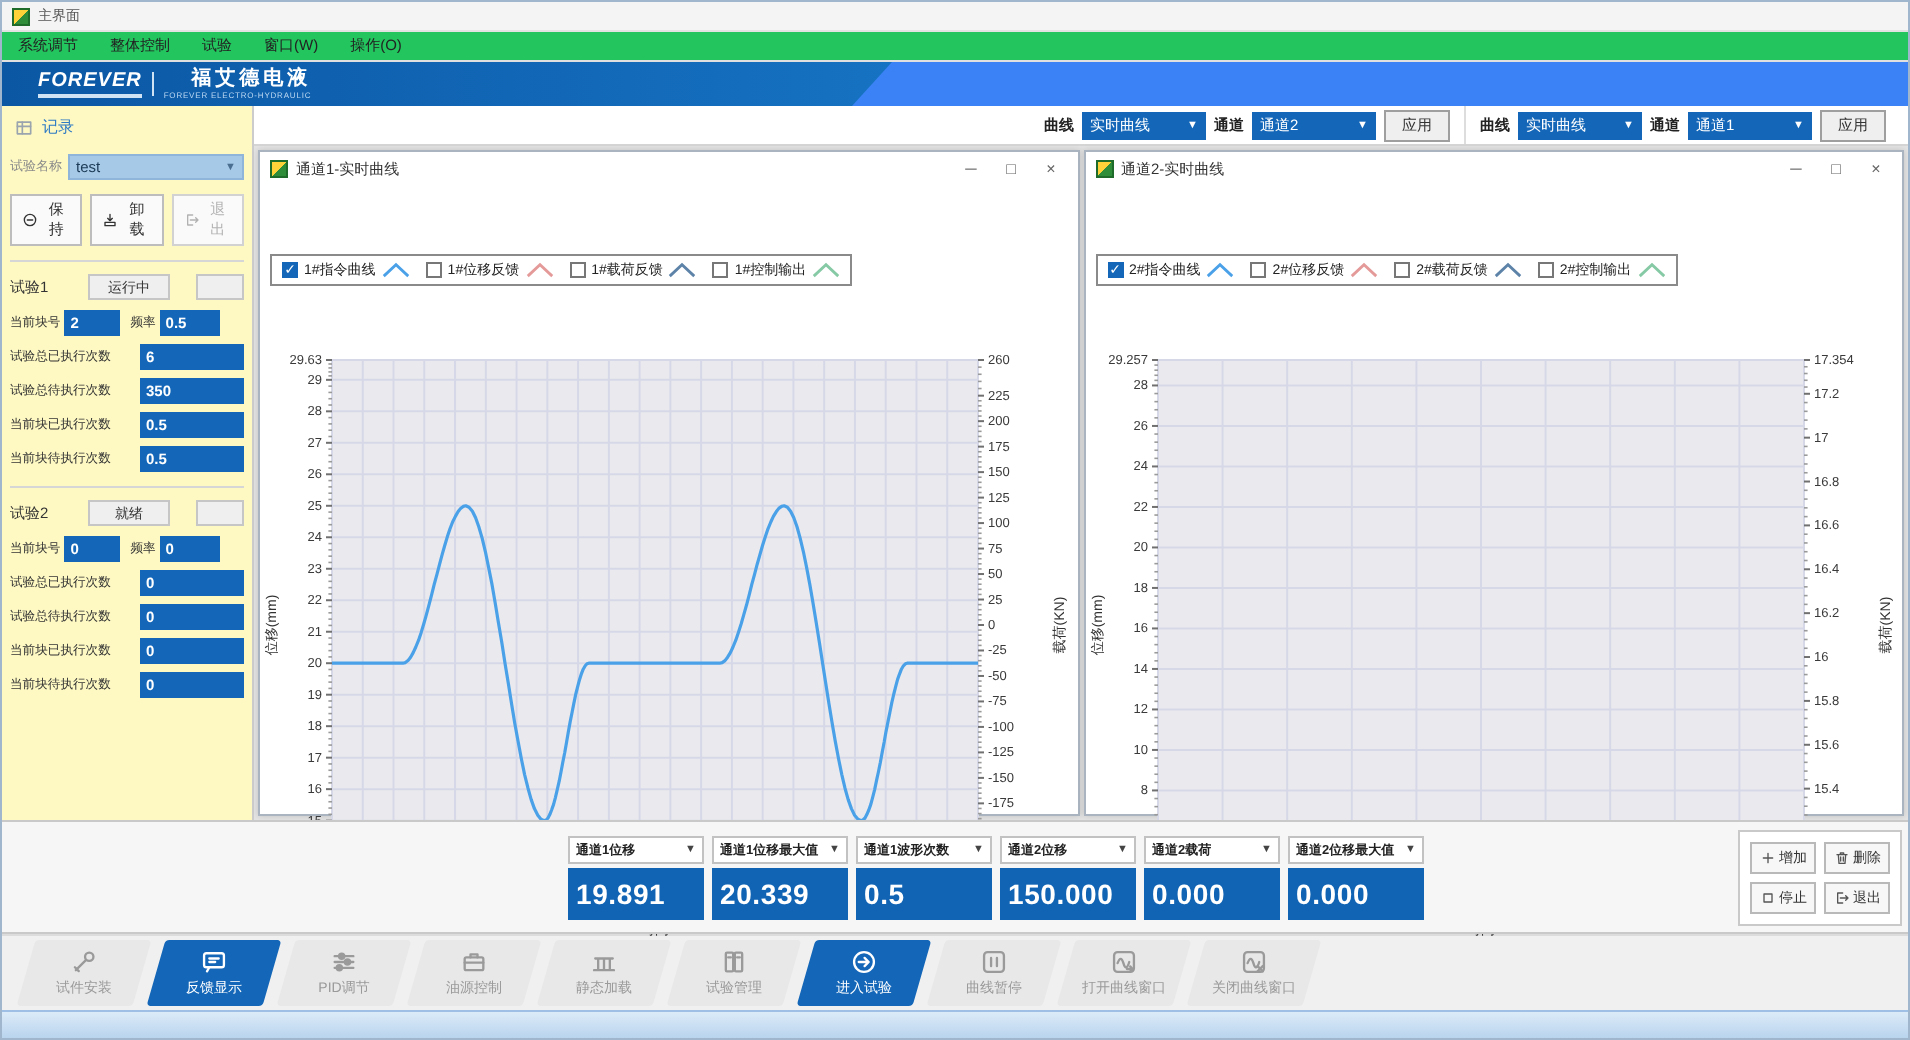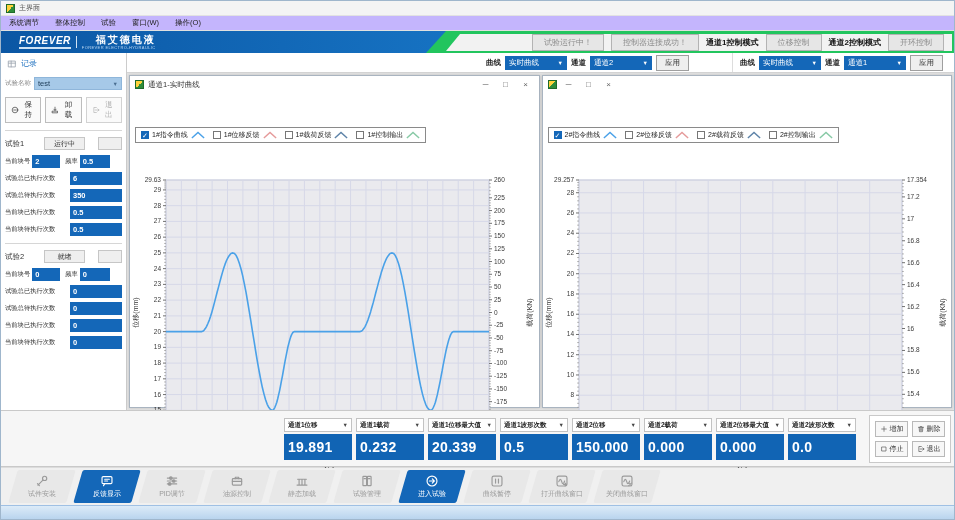--- a/index.html
+++ b/index.html
@@ -6,38 +6,38 @@
   html,body { width:955px; height:520px; overflow:hidden; }
   body { font-family:"Liberation Sans","DejaVu Sans",sans-serif; background:#e4e4e4; position:relative; }
   #app { width:955px; height:520px; display:flex; flex-direction:column; border:1px solid #9fb6cc; background:#e4e4e4; }
 
   
   #titlebar { height:15px; background:#f4f4f4; border-bottom:1px solid #e2e2e2; display:flex; align-items:center; gap:4px; padding:0 5px; flex:0 0 auto; }
   .app-icon { width:9px; height:9px; background:linear-gradient(135deg,#ffd23a 0 50%,#2f8d3a 50% 100%); border:1px solid #1f6b2a; }
   #titlebar .t { font-size:7px; color:#555; }
 
   
-  #menubar { height:15px; background:#c4b5fd; border-bottom:1px solid #e0e0e0; display:flex; align-items:center; flex:0 0 auto; }
+  #menubar { height:15px; background:#22c55e; border-bottom:1px solid #e0e0e0; display:flex; align-items:center; flex:0 0 auto; }
   .menu-item { font-size:7.5px; color:#222; padding:0 8px; cursor:default; }
 
   
-  #header { height:22px; position:relative; background:#22c55e; flex:0 0 auto; }
+  #header { height:22px; position:relative; background:#3b82f6; flex:0 0 auto; }
   .brand { position:absolute; left:0; top:0; bottom:0; width:445px; background:linear-gradient(90deg,#0b57a4,#1672c2); clip-path:polygon(0 0,100% 0,calc(100% - 20px) 100%,0 100%); display:flex; align-items:center; gap:5px; padding-left:18px; color:#fff; }
   .brand-en { font-size:10px; font-weight:bold; font-style:italic; letter-spacing:.5px; border-bottom:2px solid #cfe3f5; padding-bottom:1px; }
   .brand-sep { width:1px; height:12px; background:#cfe3f5; }
   .brand-cn-wrap { display:flex; flex-direction:column; line-height:1;align-items:flex-end; }
   .brand-cn { font-size:10px; font-weight:bold; letter-spacing:2px; }
   .brand-sub { font-size:4px; color:#bcd8f2; letter-spacing:.4px; margin-top:1px; }
   .status-panel { position:absolute; left:445px; right:2px; top:3px; bottom:2px; background:#f2f2f2; clip-path:polygon(14px 0,100% 0,100% 100%,0 100%); display:flex; align-items:center; justify-content:flex-end; gap:7px; padding-right:8px; }
   .status-btn { background:#e6e6e6; border:1px solid #b3b3b3; color:#8b8b8b; font-size:8px; padding:2px 11px; white-space:nowrap; }
   .status-label { font-size:8px; font-weight:bold; color:#111; white-space:nowrap; }
 
   
   #content { flex:1 1 auto; display:flex; min-height:0; background:#e3e3e3; }
-  #sidebar { width:126px; flex:0 0 auto; background:#ffffff; border-right:1px solid #cccccc; padding:2px 4px; }
+  #sidebar { width:126px; flex:0 0 auto; background:#fef9c3; border-right:1px solid #cccccc; padding:2px 4px; }
   .sb-record { display:flex; align-items:center; gap:4px; padding:3px 2px 4px; }
   .sb-record .ico { color:#9aa4ae; display:flex; }
   .sb-record .txt { font-size:8px; color:#2f7bc4; }
   .sb-name-row { display:flex; align-items:center; gap:3px; margin:4px 0; }
   .sb-name-label { font-size:6.5px; color:#8a8a8a; white-space:nowrap; }
   .sb-name-field { flex:1; height:13px; background:#a6c9e8; border:1px solid #8fb6da; display:flex; align-items:center; justify-content:space-between; padding:0 3px; font-size:7.5px; color:#1b3a55;text-align:center; }
   .sb-name-field .arr { font-size:5.5px; color:#4a6e90; }
   .sb-btns { display:flex; justify-content:flex-end; gap:4px; margin:7px 0 5px; }
   .sb-btn { border:1px solid #bdbdbd; background:#fafafa; font-size:7.5px; color:#333; padding:2px 5px; display:flex; align-items:center; gap:2px; }
   .sb-btn .ico { display:flex; }
@@ -51,21 +51,21 @@
   .sb-row2 .lbl { font-size:6.3px; color:#333; white-space:nowrap; }
   .sb-row2 .val { height:13px; background:#1467b8; color:#fff; font-size:7.5px; font-weight:bold; display:flex; align-items:center; padding-left:3px; }
   .sb-row2 .val.v1 { width:28px; margin-right:3px; }
   .sb-row2 .val.v2 { width:30px; }
   .sb-row { display:flex; align-items:center; margin-bottom:4px; }
   .sb-row .lbl { flex:1; font-size:6.3px; color:#333; white-space:nowrap; }
   .sb-row .val { width:52px; height:13px; background:#1467b8; color:#fff; font-size:7.5px; font-weight:bold; display:flex; align-items:center; padding-left:3px; }
 
   #right { flex:1; display:flex; flex-direction:column; min-width:0; }
   #selector-row { height:20px; flex:0 0 auto; background:#ffffff; border-bottom:1px solid #d5d5d5; display:flex; justify-content:flex-end; align-items:center; padding-right:4px; }
-  .sel-group { display:flex; align-items:center; gap:4px; padding:0 7px; border-left:1px solid #dddddd; height:100%;margin-left:36px; }
+  .sel-group { display:flex; align-items:center; gap:4px; padding:0 7px; border-left:1px solid #dddddd; height:100%; }
   .sel-group:first-child { border-left:none; }
   .sel-label { font-size:7.5px; color:#222; font-weight:bold; white-space:nowrap; }
   .sel-dd { background:#1467b8; color:#fff; font-size:7.5px; display:flex; align-items:center; justify-content:space-between; padding:2px 4px; width:62px; }
   .sel-dd .arr { font-size:5.5px; }
   .sel-apply { background:#efefef; border:1px solid #9f9f9f; font-size:7.5px; padding:2px 8px; color:#333; white-space:nowrap; }
 
   #charts { flex:1; display:flex; gap:2px; padding:2px; min-height:0; }
   .chart-window { flex:1; min-width:0; background:#fff; border:1px solid #a9b4c0; display:flex; flex-direction:column; box-shadow:0 0 3px rgba(0,0,0,.15);gap:32px; }
   .cw-titlebar { height:17px; flex:0 0 auto; display:flex; align-items:center; gap:4px; padding:0 5px; }
   .cw-icon { width:9px; height:9px; background:linear-gradient(135deg,#ffd23a 0 50%,#2f8d3a 50% 100%); border:1px solid #1f6b2a; }
@@ -123,28 +123,20 @@
 
   <div id="header">
     <div class="brand">
       <span class="brand-en">FOREVER</span>
       <span class="brand-sep"></span>
       <div class="brand-cn-wrap">
         <span class="brand-cn">福艾德电液</span>
         <span class="brand-sub">FOREVER ELECTRO-HYDRAULIC</span>
       </div>
     </div>
-    <div class="status-panel" id="status-panel">
-        <span class="status-btn">试验运行中！</span>
-        <span class="status-btn">控制器连接成功！</span>
-        <span class="status-label">通道1控制模式</span>
-        <span class="status-btn">位移控制</span>
-        <span class="status-label">通道2控制模式</span>
-        <span class="status-btn">开环控制</span>
-      </div>
   </div>
 
   <div id="content">
     <div id="sidebar">
       <div class="sb-record">
         <span class="ico" id="record-ico">
             <svg width="10" height="10" viewBox="0 0 24 24" fill="none" stroke="currentColor" stroke-width="2" stroke-linecap="round" stroke-linejoin="round">
               <rect x="4" y="5" width="16" height="14"></rect>
               <path d="M4 10h16M10 5v14"></path>
             </svg>
@@ -655,20 +647,21 @@
                 <text x="8" y="136.5" font-size="7" fill="#333" text-anchor="middle" transform="rotate(-90 8 136.5)">位移(mm)</text>
                 <text x="402" y="136.5" font-size="7" fill="#333" text-anchor="middle" transform="rotate(-90 402 136.5)">载荷(KN)</text>
                 <text x="197.5" y="291" font-size="7" fill="#333" text-anchor="middle">时间</text>
                 <path d="M36.0 155.6 L71.4 155.6 L71.4 155.6 L72.7 155.3 L74.0 154.3 L75.3 152.6 L76.6 150.3 L77.9 147.5 L79.3 144.1 L80.6 140.2 L81.9 135.9 L83.2 131.3 L84.5 126.4 L85.8 121.4 L87.1 116.2 L88.5 111.1 L89.8 106.1 L91.1 101.2 L92.4 96.6 L93.7 92.3 L95.0 88.4 L96.3 85.0 L97.7 82.2 L99.0 79.9 L100.3 78.2 L101.6 77.2 L102.9 76.9 L102.9 76.9 L104.5 77.6 L106.2 79.6 L107.8 82.9 L109.4 87.4 L111.1 93.2 L112.7 99.9 L114.3 107.7 L116.0 116.2 L117.6 125.5 L119.2 135.2 L120.9 145.3 L122.5 155.6 L124.2 165.9 L125.8 176.0 L127.4 185.7 L129.1 195.0 L130.7 203.5 L132.3 211.3 L134.0 218.1 L135.6 223.8 L137.2 228.3 L138.9 231.6 L140.5 233.6 L142.1 234.3 L142.1 234.3 L143.1 234.0 L144.0 233.0 L144.9 231.3 L145.8 229.0 L146.8 226.2 L147.7 222.8 L148.6 218.9 L149.6 214.6 L150.5 210.0 L151.4 205.1 L152.4 200.1 L153.3 195.0 L154.2 189.8 L155.1 184.8 L156.1 179.9 L157.0 175.3 L157.9 171.0 L158.9 167.1 L159.8 163.7 L160.7 160.9 L161.6 158.6 L162.6 156.9 L163.5 155.9 L164.4 155.6 L164.4 155.6 L229.8 155.6 L229.8 155.6 L231.1 155.3 L232.5 154.3 L233.8 152.6 L235.2 150.3 L236.5 147.5 L237.9 144.1 L239.2 140.2 L240.6 135.9 L241.9 131.3 L243.3 126.4 L244.6 121.4 L245.9 116.2 L247.3 111.1 L248.6 106.1 L250.0 101.2 L251.3 96.6 L252.7 92.3 L254.0 88.4 L255.4 85.0 L256.7 82.2 L258.1 79.9 L259.4 78.2 L260.8 77.2 L262.1 76.9 L262.1 76.9 L263.7 77.6 L265.3 79.6 L266.9 82.9 L268.5 87.4 L270.1 93.2 L271.7 99.9 L273.3 107.7 L274.9 116.2 L276.5 125.5 L278.1 135.2 L279.7 145.3 L281.3 155.6 L282.9 165.9 L284.5 176.0 L286.1 185.7 L287.7 195.0 L289.3 203.5 L290.9 211.3 L292.5 218.1 L294.1 223.8 L295.7 228.3 L297.3 231.6 L299.0 233.6 L300.6 234.3 L300.6 234.3 L301.5 234.0 L302.5 233.0 L303.4 231.3 L304.4 229.0 L305.4 226.2 L306.3 222.8 L307.3 218.9 L308.2 214.6 L309.2 210.0 L310.2 205.1 L311.1 200.1 L312.1 195.0 L313.0 189.8 L314.0 184.8 L315.0 179.9 L315.9 175.3 L316.9 171.0 L317.9 167.1 L318.8 163.7 L319.8 160.9 L320.7 158.6 L321.7 156.9 L322.7 155.9 L323.6 155.6 L323.6 155.6 L359.0 155.6" fill="none" stroke="#4aa1e8" stroke-width="1.6" stroke-linejoin="round"></path>
               </svg>
             </div>
           </div>
           <div class="chart-window">
             <div class="cw-titlebar">
               <span class="cw-icon"></span>
+              <span class="cw-title">通道2-实时曲线</span>
               <span class="cw-ctrl">─</span>
               <span class="cw-ctrl">□</span>
               <span class="cw-ctrl">×</span>
             </div>
             <div class="cw-legend">
               <div class="legend-box">
                 <div class="lg-item">
                   <span class="lg-cb checked">✓</span>
                   <span class="lg-label">2#指令曲线</span>
                   <svg width="14" height="8" viewBox="0 0 16 9">
@@ -933,27 +926,20 @@
     <div class="fields" id="db-fields">
         <div class="field">
           <div class="field-h">
             <span>通道1位移</span>
             <span class="arr">▼</span>
           </div>
           <div class="field-v">19.891</div>
         </div>
         <div class="field">
           <div class="field-h">
-            <span>通道1载荷</span>
-            <span class="arr">▼</span>
-          </div>
-          <div class="field-v">0.232</div>
-        </div>
-        <div class="field">
-          <div class="field-h">
             <span>通道1位移最大值</span>
             <span class="arr">▼</span>
           </div>
           <div class="field-v">20.339</div>
         </div>
         <div class="field">
           <div class="field-h">
             <span>通道1波形次数</span>
             <span class="arr">▼</span>
           </div>
@@ -972,27 +958,20 @@
             <span class="arr">▼</span>
           </div>
           <div class="field-v">0.000</div>
         </div>
         <div class="field">
           <div class="field-h">
             <span>通道2位移最大值</span>
             <span class="arr">▼</span>
           </div>
           <div class="field-v">0.000</div>
-        </div>
-        <div class="field">
-          <div class="field-h">
-            <span>通道2波形次数</span>
-            <span class="arr">▼</span>
-          </div>
-          <div class="field-v">0.0</div>
         </div>
       </div>
     <div class="db-actions" id="db-actions">
         <button class="db-btn">
           <span class="ico">
             <svg width="8" height="8" viewBox="0 0 24 24" fill="none" stroke="currentColor" stroke-width="2" stroke-linecap="round" stroke-linejoin="round">
               <path d="M12 5v14M5 12h14"></path>
             </svg>
           </span>
           <span>增加</span>

